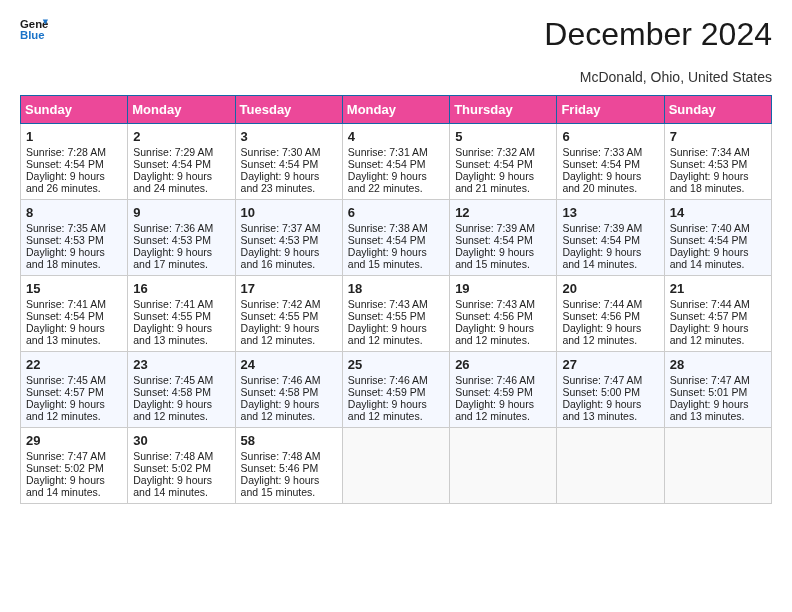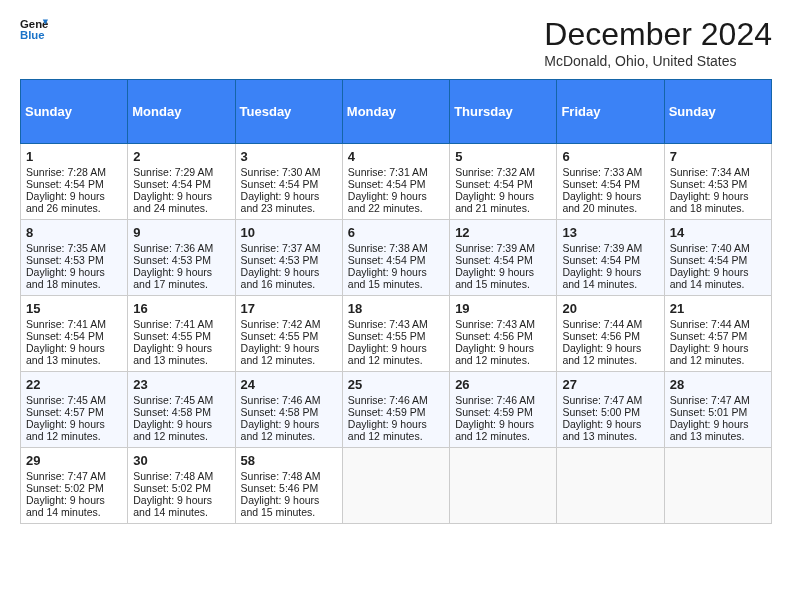--- a/index.html
+++ b/index.html
@@ -19,41 +19,43 @@
     .logo {
       display: flex;
       align-items: center;
       gap: 4px;
     }
     .logo-icon {
       width: 28px;
       height: 28px;
     }
     .title-block {
+      text-align: right;
     }
     .month-title {
       font-size: 32px;
       font-weight: normal;
       color: #1a1a1a;
     }
     .location-title {
       font-size: 14px;
       color: #333;
+      margin-top: 16px;
     }
     .calendar-table {
       width: 100%;
       border-collapse: collapse;
       border: 1px solid #ccc;
     }
     .calendar-table th {
-      background-color: #3b82f6;
+      background-color: #ec4899;
       color: #fff;
       font-size: 13px;
       font-weight: bold;
-      padding: 24px 4px;
+      padding: 6px 4px;
       text-align: left;
       border: 1px solid #1565a8;
     }
     .calendar-table td {
       vertical-align: top;
       padding: 5px 5px;
       font-size: 10.5px;
       color: #222;
       border: 1px solid #ccc;
       width: calc(100% / 7);

